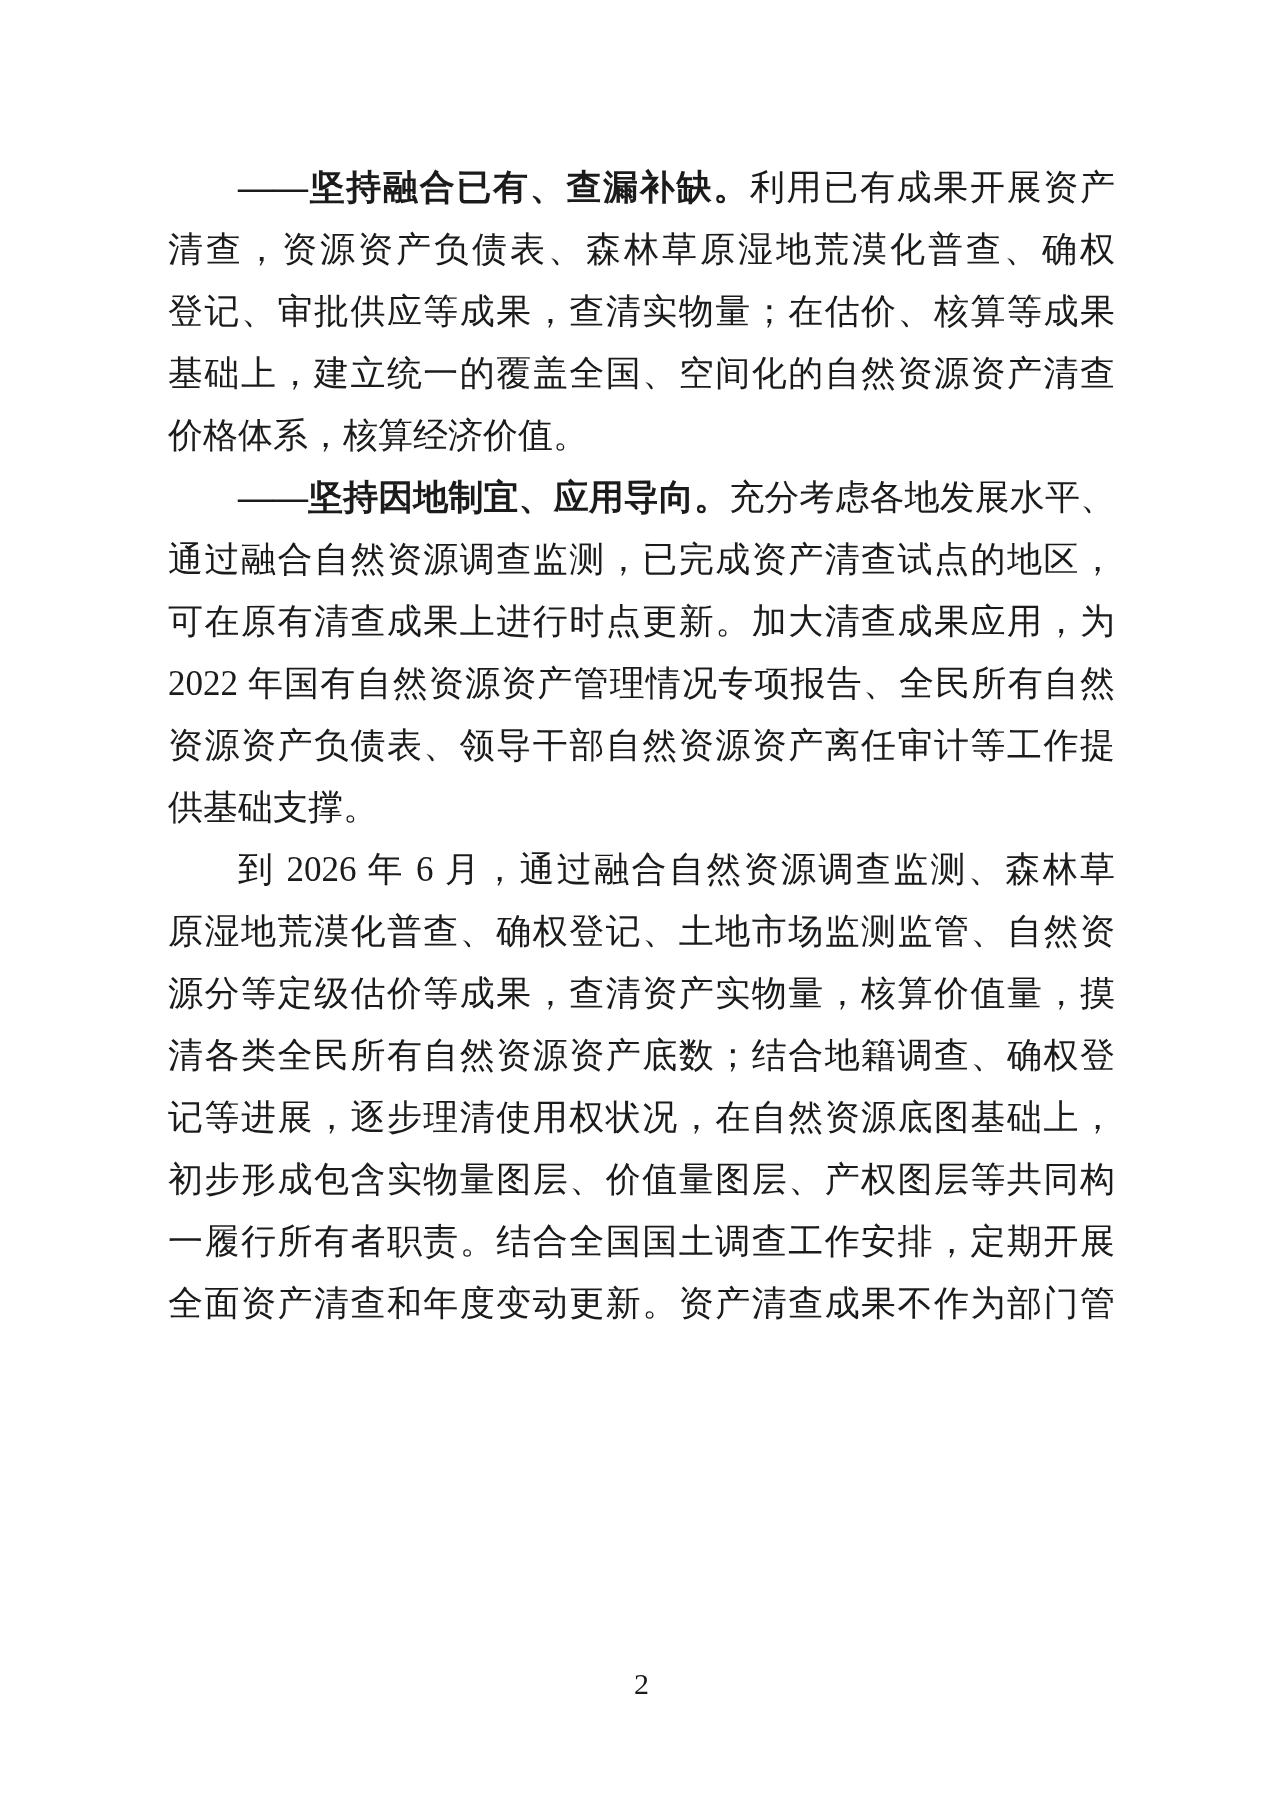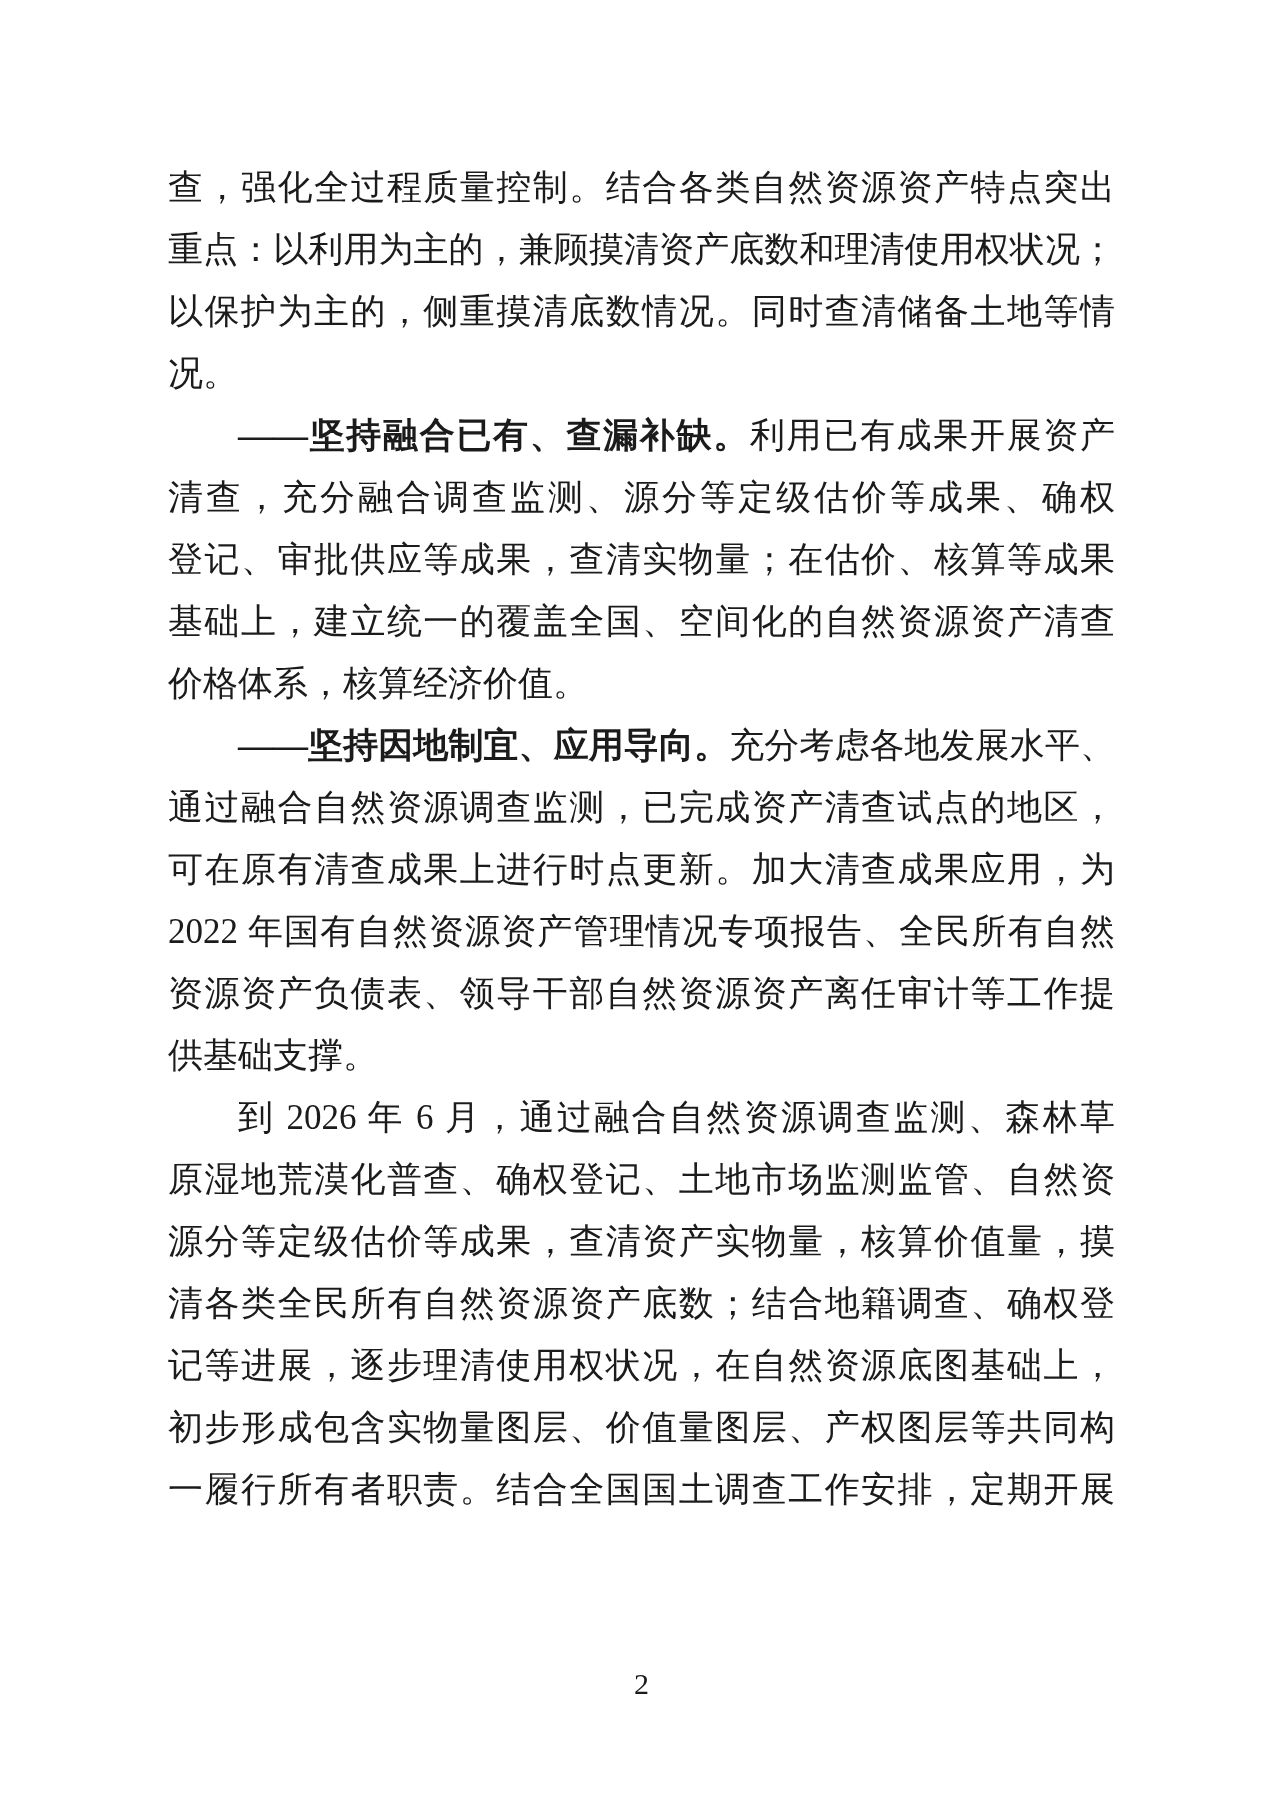--- a/index.html
+++ b/index.html
@@ -55,44 +55,39 @@
     font-size: 30px;
     color: #1b1b1b;
   }
 </style>
 </head>
 <body>
 
 <div class="page">
   <div class="doc-body">
       <div class="paragraph">
-        <div class="line"><span class="seg">查，强化全过程质量控制。结合各类自然资源资产特点突出</span></div>
-        <div class="line"><span class="seg">重点：以利用为主的，兼顾摸清资产底数和理清使用权状况；</span></div>
-        <div class="line"><span class="seg">以保护为主的，侧重摸清底数情况。同时查清储备土地等情</span></div>
-        <div class="line last"><span class="seg">况。</span></div>
-      </div>
-      <div class="paragraph">
         <div class="line indent"><span class="seg-bold">——坚持融合已有、查漏补缺。</span><span class="seg">利用已有成果开展资产</span></div>
-        <div class="line"><span class="seg">清查，充分融合调查监测、源分等定级估价等成果、确权</span></div>
+        <div class="line"><span class="seg">清查，资源资产负债表、森林草原湿地荒漠化普查、确权</span></div>
         <div class="line"><span class="seg">登记、审批供应等成果，查清实物量；在估价、核算等成果</span></div>
         <div class="line"><span class="seg">基础上，建立统一的覆盖全国、空间化的自然资源资产清查</span></div>
         <div class="line last"><span class="seg">价格体系，核算经济价值。</span></div>
       </div>
       <div class="paragraph">
         <div class="line indent"><span class="seg-bold">——坚持因地制宜、应用导向。</span><span class="seg">充分考虑各地发展水平、</span></div>
         <div class="line"><span class="seg">通过融合自然资源调查监测，已完成资产清查试点的地区，</span></div>
         <div class="line"><span class="seg">可在原有清查成果上进行时点更新。加大清查成果应用，为</span></div>
         <div class="line"><span class="seg">2022 年国有自然资源资产管理情况专项报告、全民所有自然</span></div>
         <div class="line"><span class="seg">资源资产负债表、领导干部自然资源资产离任审计等工作提</span></div>
         <div class="line last"><span class="seg">供基础支撑。</span></div>
       </div>
       <div class="paragraph">
         <div class="line indent"><span class="seg">到 2026 年 6 月，通过融合自然资源调查监测、森林草</span></div>
         <div class="line"><span class="seg">原湿地荒漠化普查、确权登记、土地市场监测监管、自然资</span></div>
         <div class="line"><span class="seg">源分等定级估价等成果，查清资产实物量，核算价值量，摸</span></div>
         <div class="line"><span class="seg">清各类全民所有自然资源资产底数；结合地籍调查、确权登</span></div>
         <div class="line"><span class="seg">记等进展，逐步理清使用权状况，在自然资源底图基础上，</span></div>
         <div class="line"><span class="seg">初步形成包含实物量图层、价值量图层、产权图层等共同构</span></div>
         <div class="line"><span class="seg">一履行所有者职责。结合全国国土调查工作安排，定期开展</span></div>
+        <div class="line"><span class="seg">全面资产清查和年度变动更新。资产清查成果不作为部门管</span></div>
       </div>
     </div>
   <div class="page-number">2</div>
 </div>
 
 </body></html>

